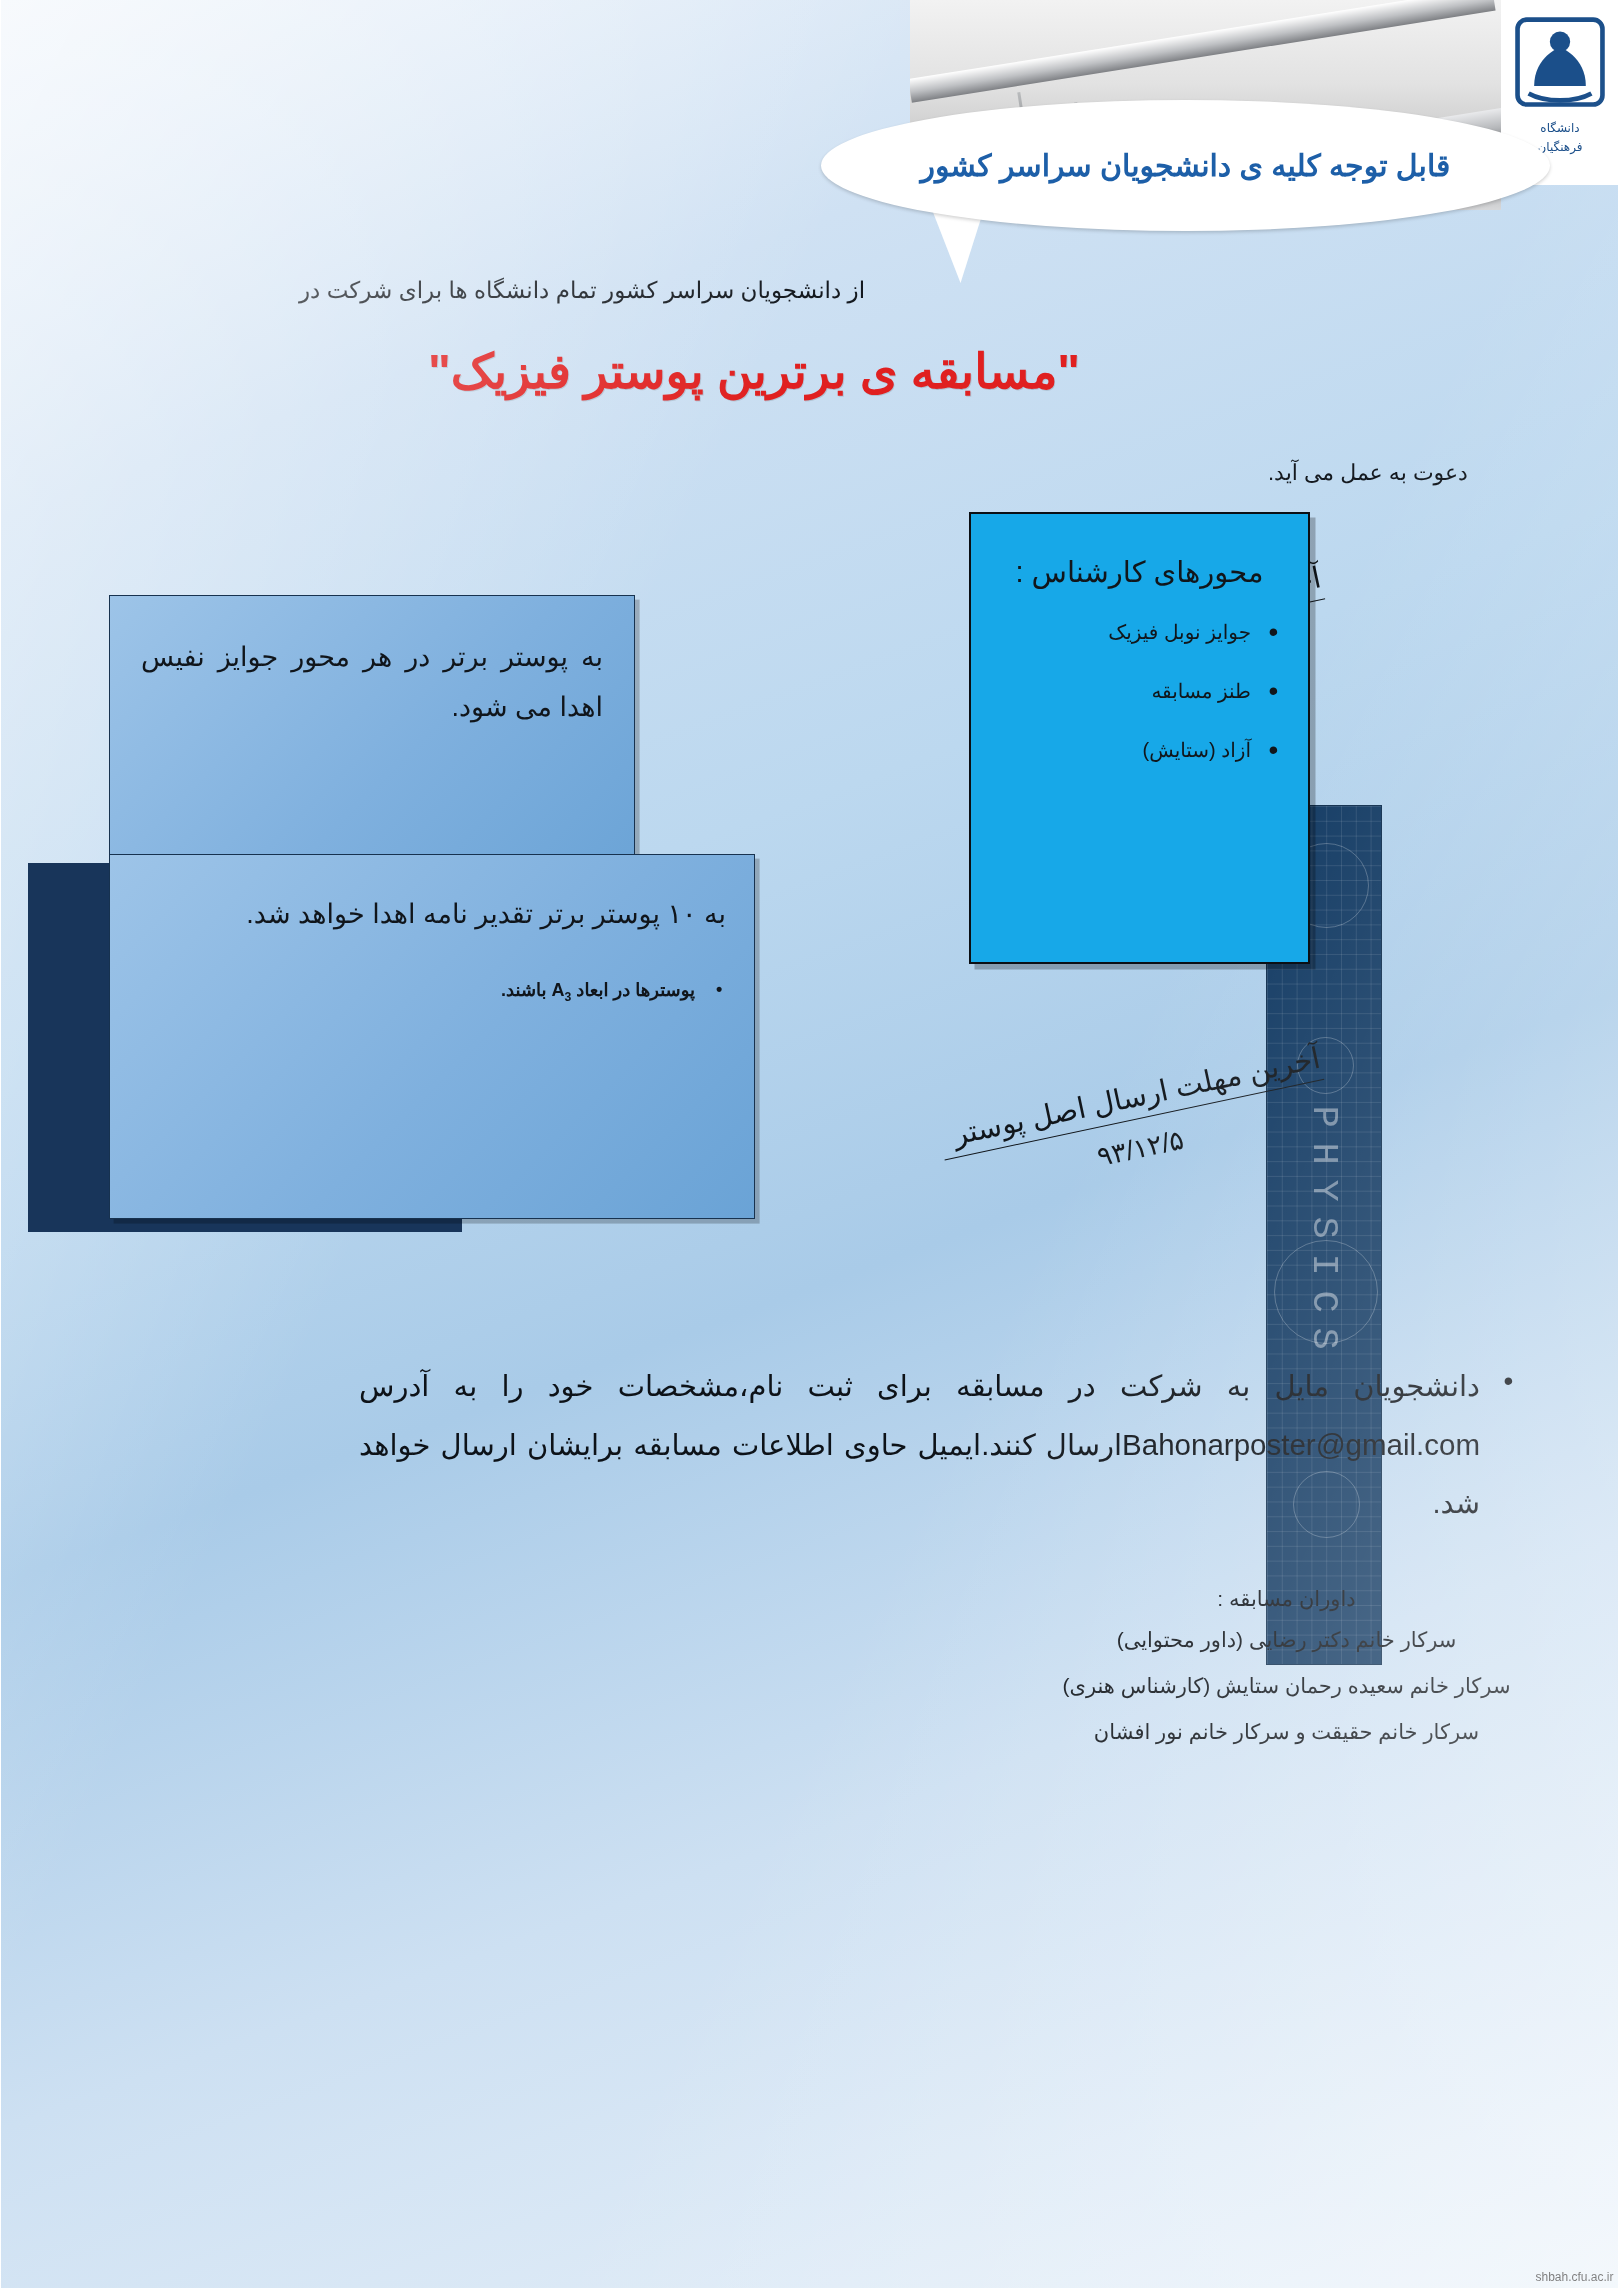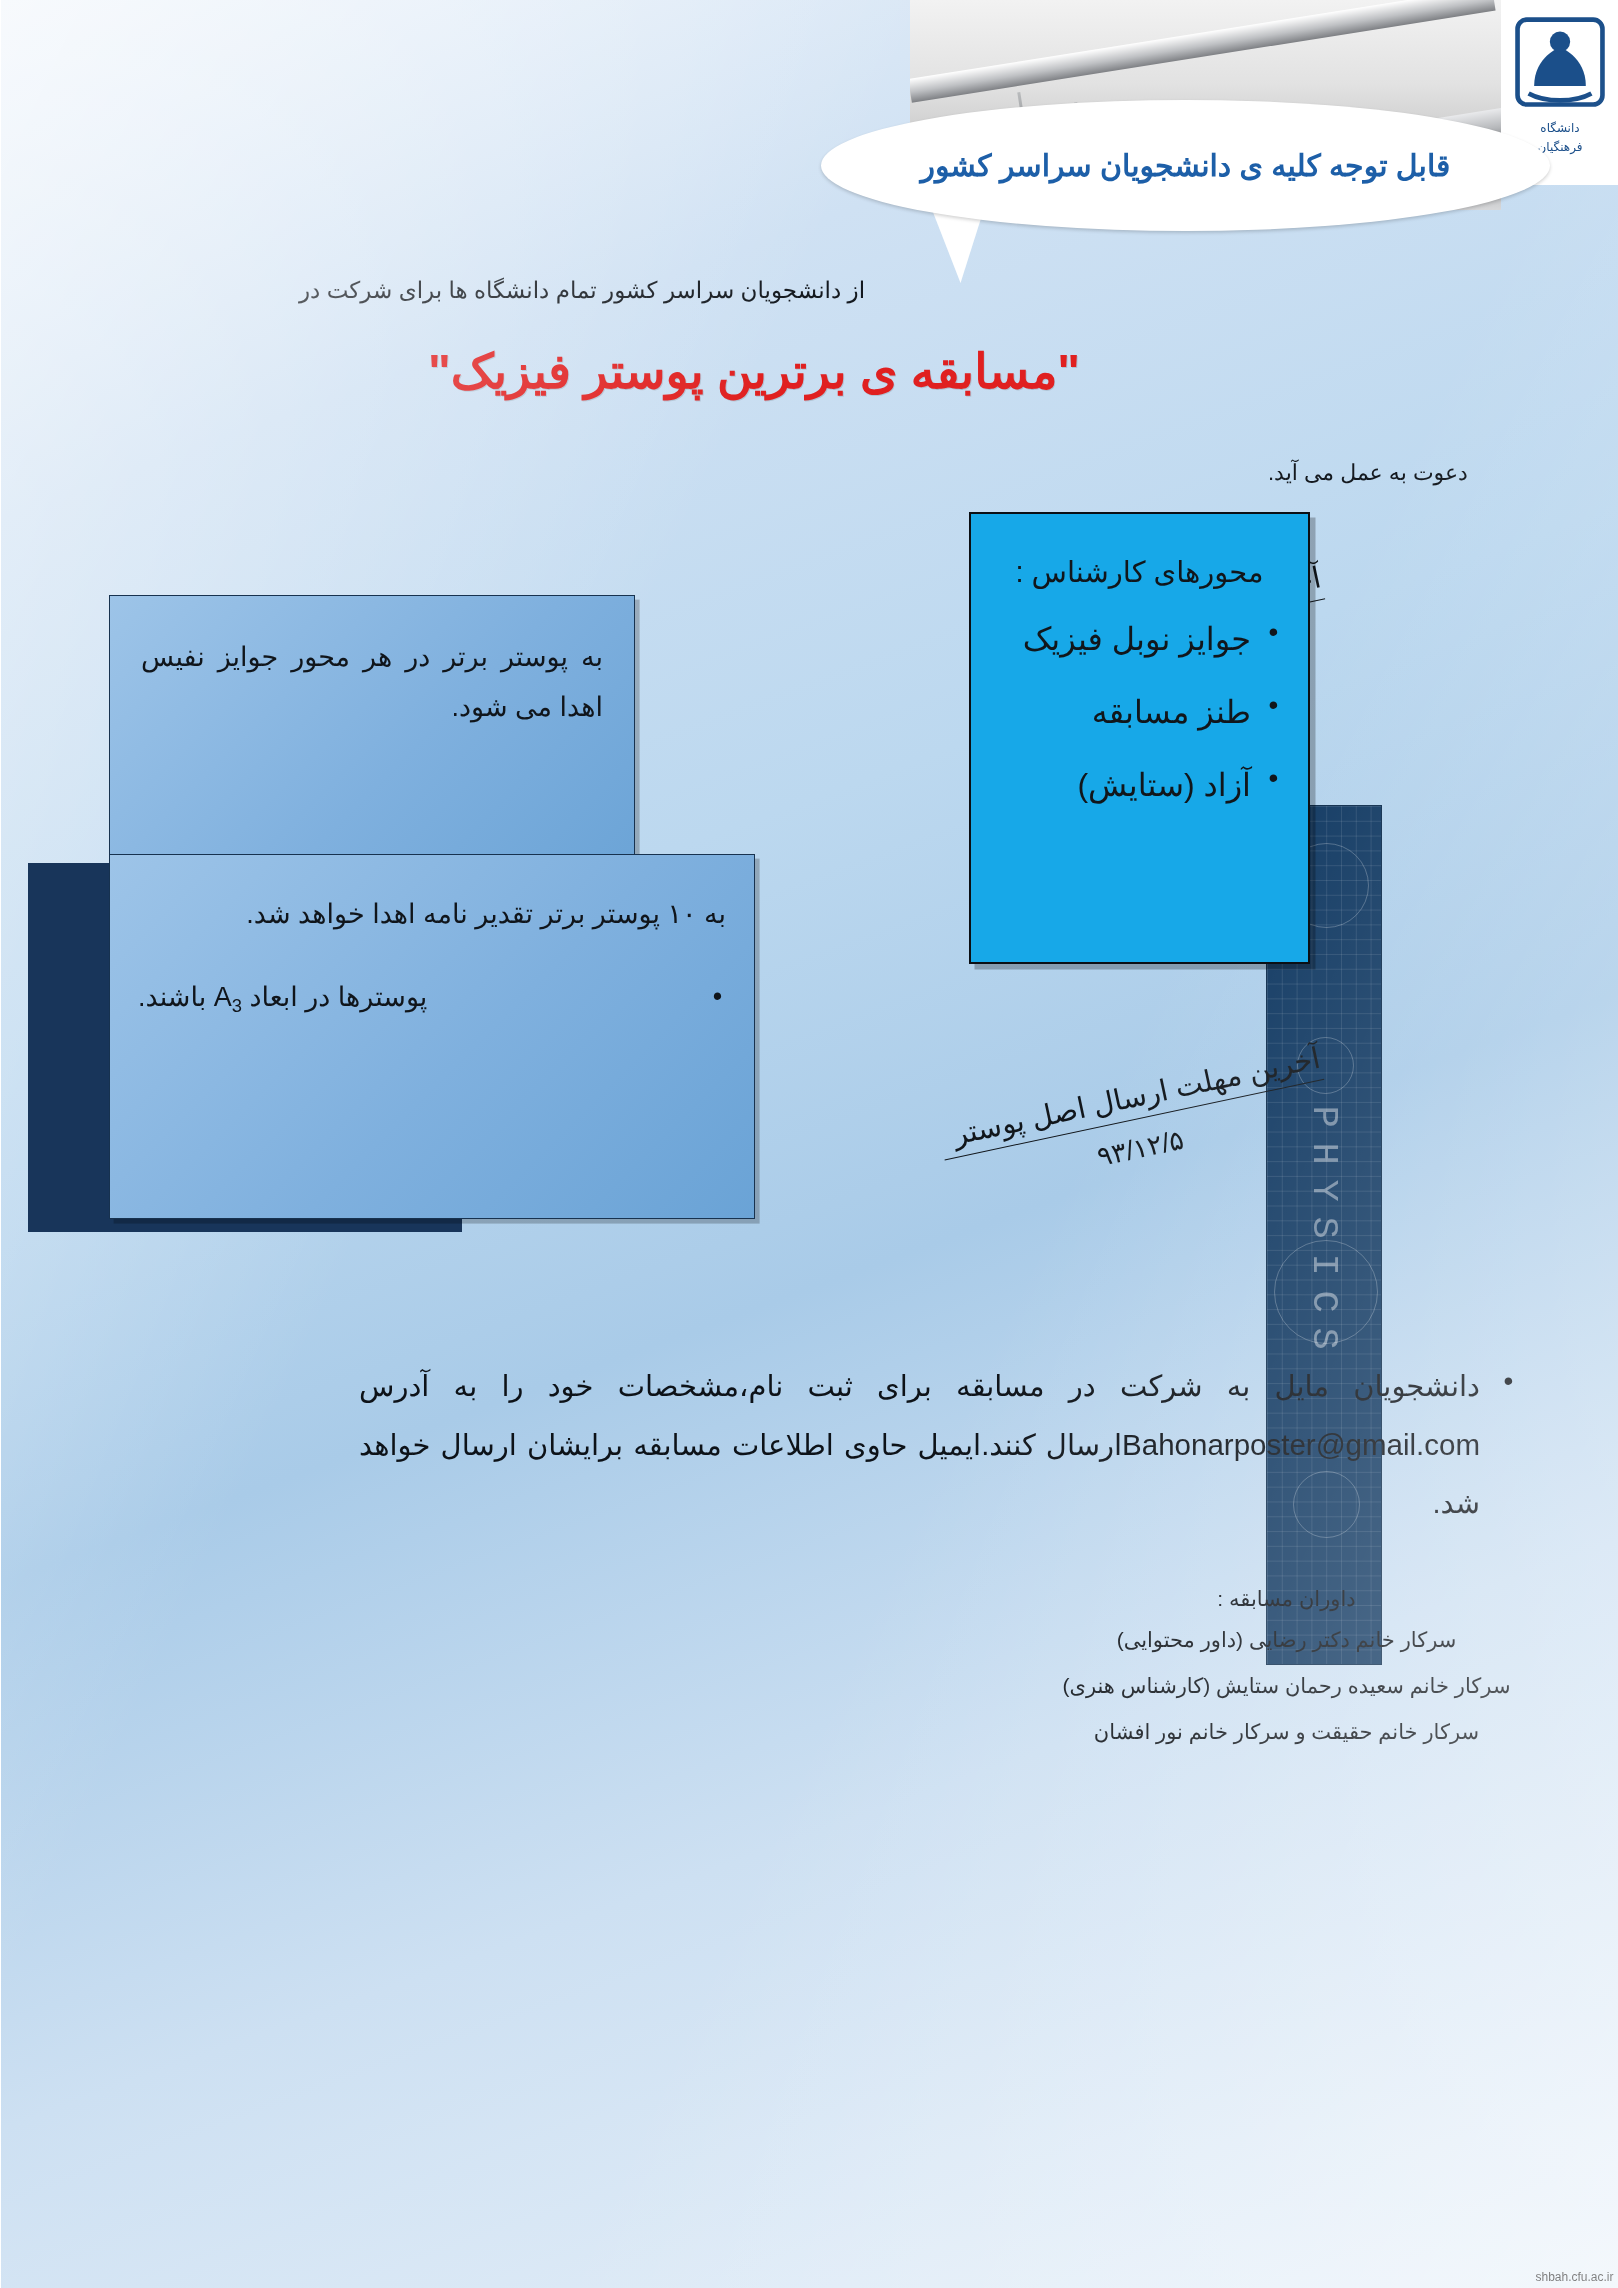--- a/index.html
+++ b/index.html
@@ -217,21 +217,21 @@
     color: #11161b;
     text-align: center;
     margin: 16.6px 0 31px 0;
   }
   .box-topics ul {
     list-style: none;
     margin: 0;
     padding: 0;
   }
   .box-topics li {
-    font-size: 32px;
+    font-size: 20px;
     color: #11161b;
     text-align: right;
     margin: 0 0 35px 0;
     padding-right: 31px;
     position: relative;
   }
   .box-topics li::before {
     content: "•";
     position: absolute;
     right: 3.7px;
@@ -286,26 +286,27 @@
     line-height: 1.85;
     text-align: justify;
     margin: 7.4px 0 35px 0;
   }
   .box-rules ul {
     list-style: none;
     margin: 0;
     padding: 0;
   }
   .box-rules li {
-    font-size: 27px;
+    font-size: 18px;
     line-height: 1.7;
     margin-bottom: 16.6px;
     padding-right: 31px;
     position: relative;
-    text-align: left;
+    text-align: right;
+    font-weight: bold;
   }
   .box-rules li::before {
     content: "•";
     position: absolute;
     right: 3.7px;
     top: -1.8px;
   }
   .sub { font-size: 0.68em; vertical-align: sub; }
 
   

